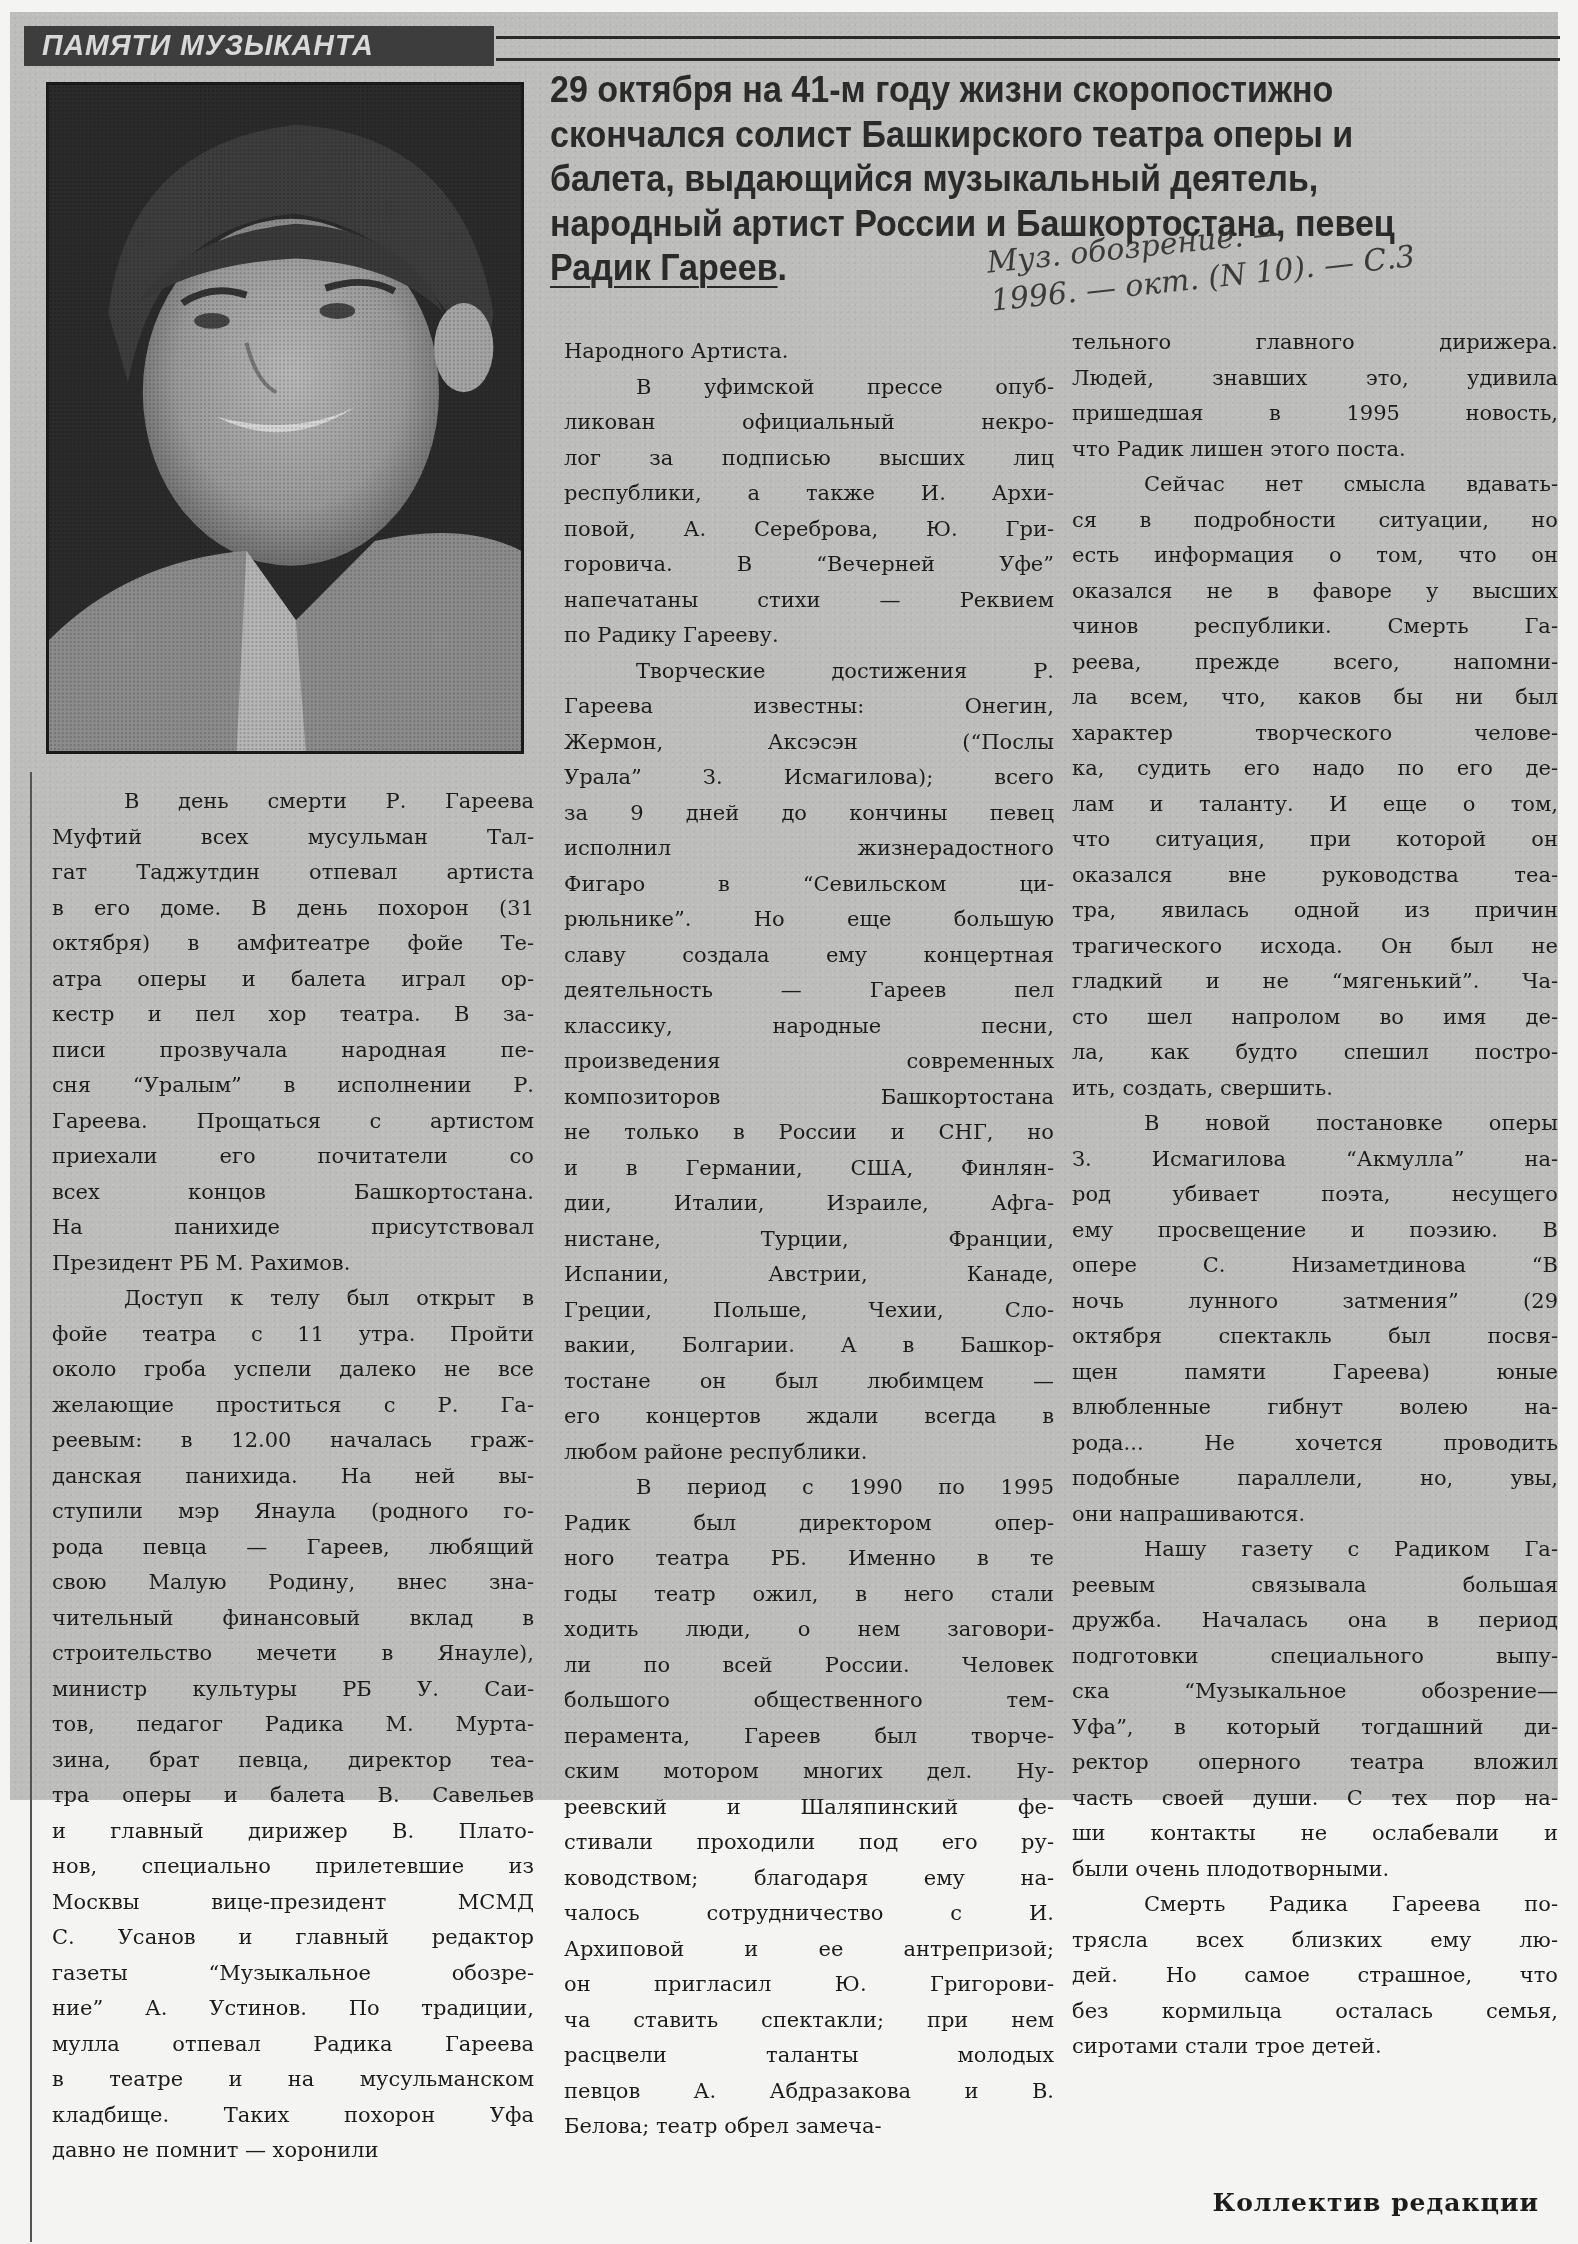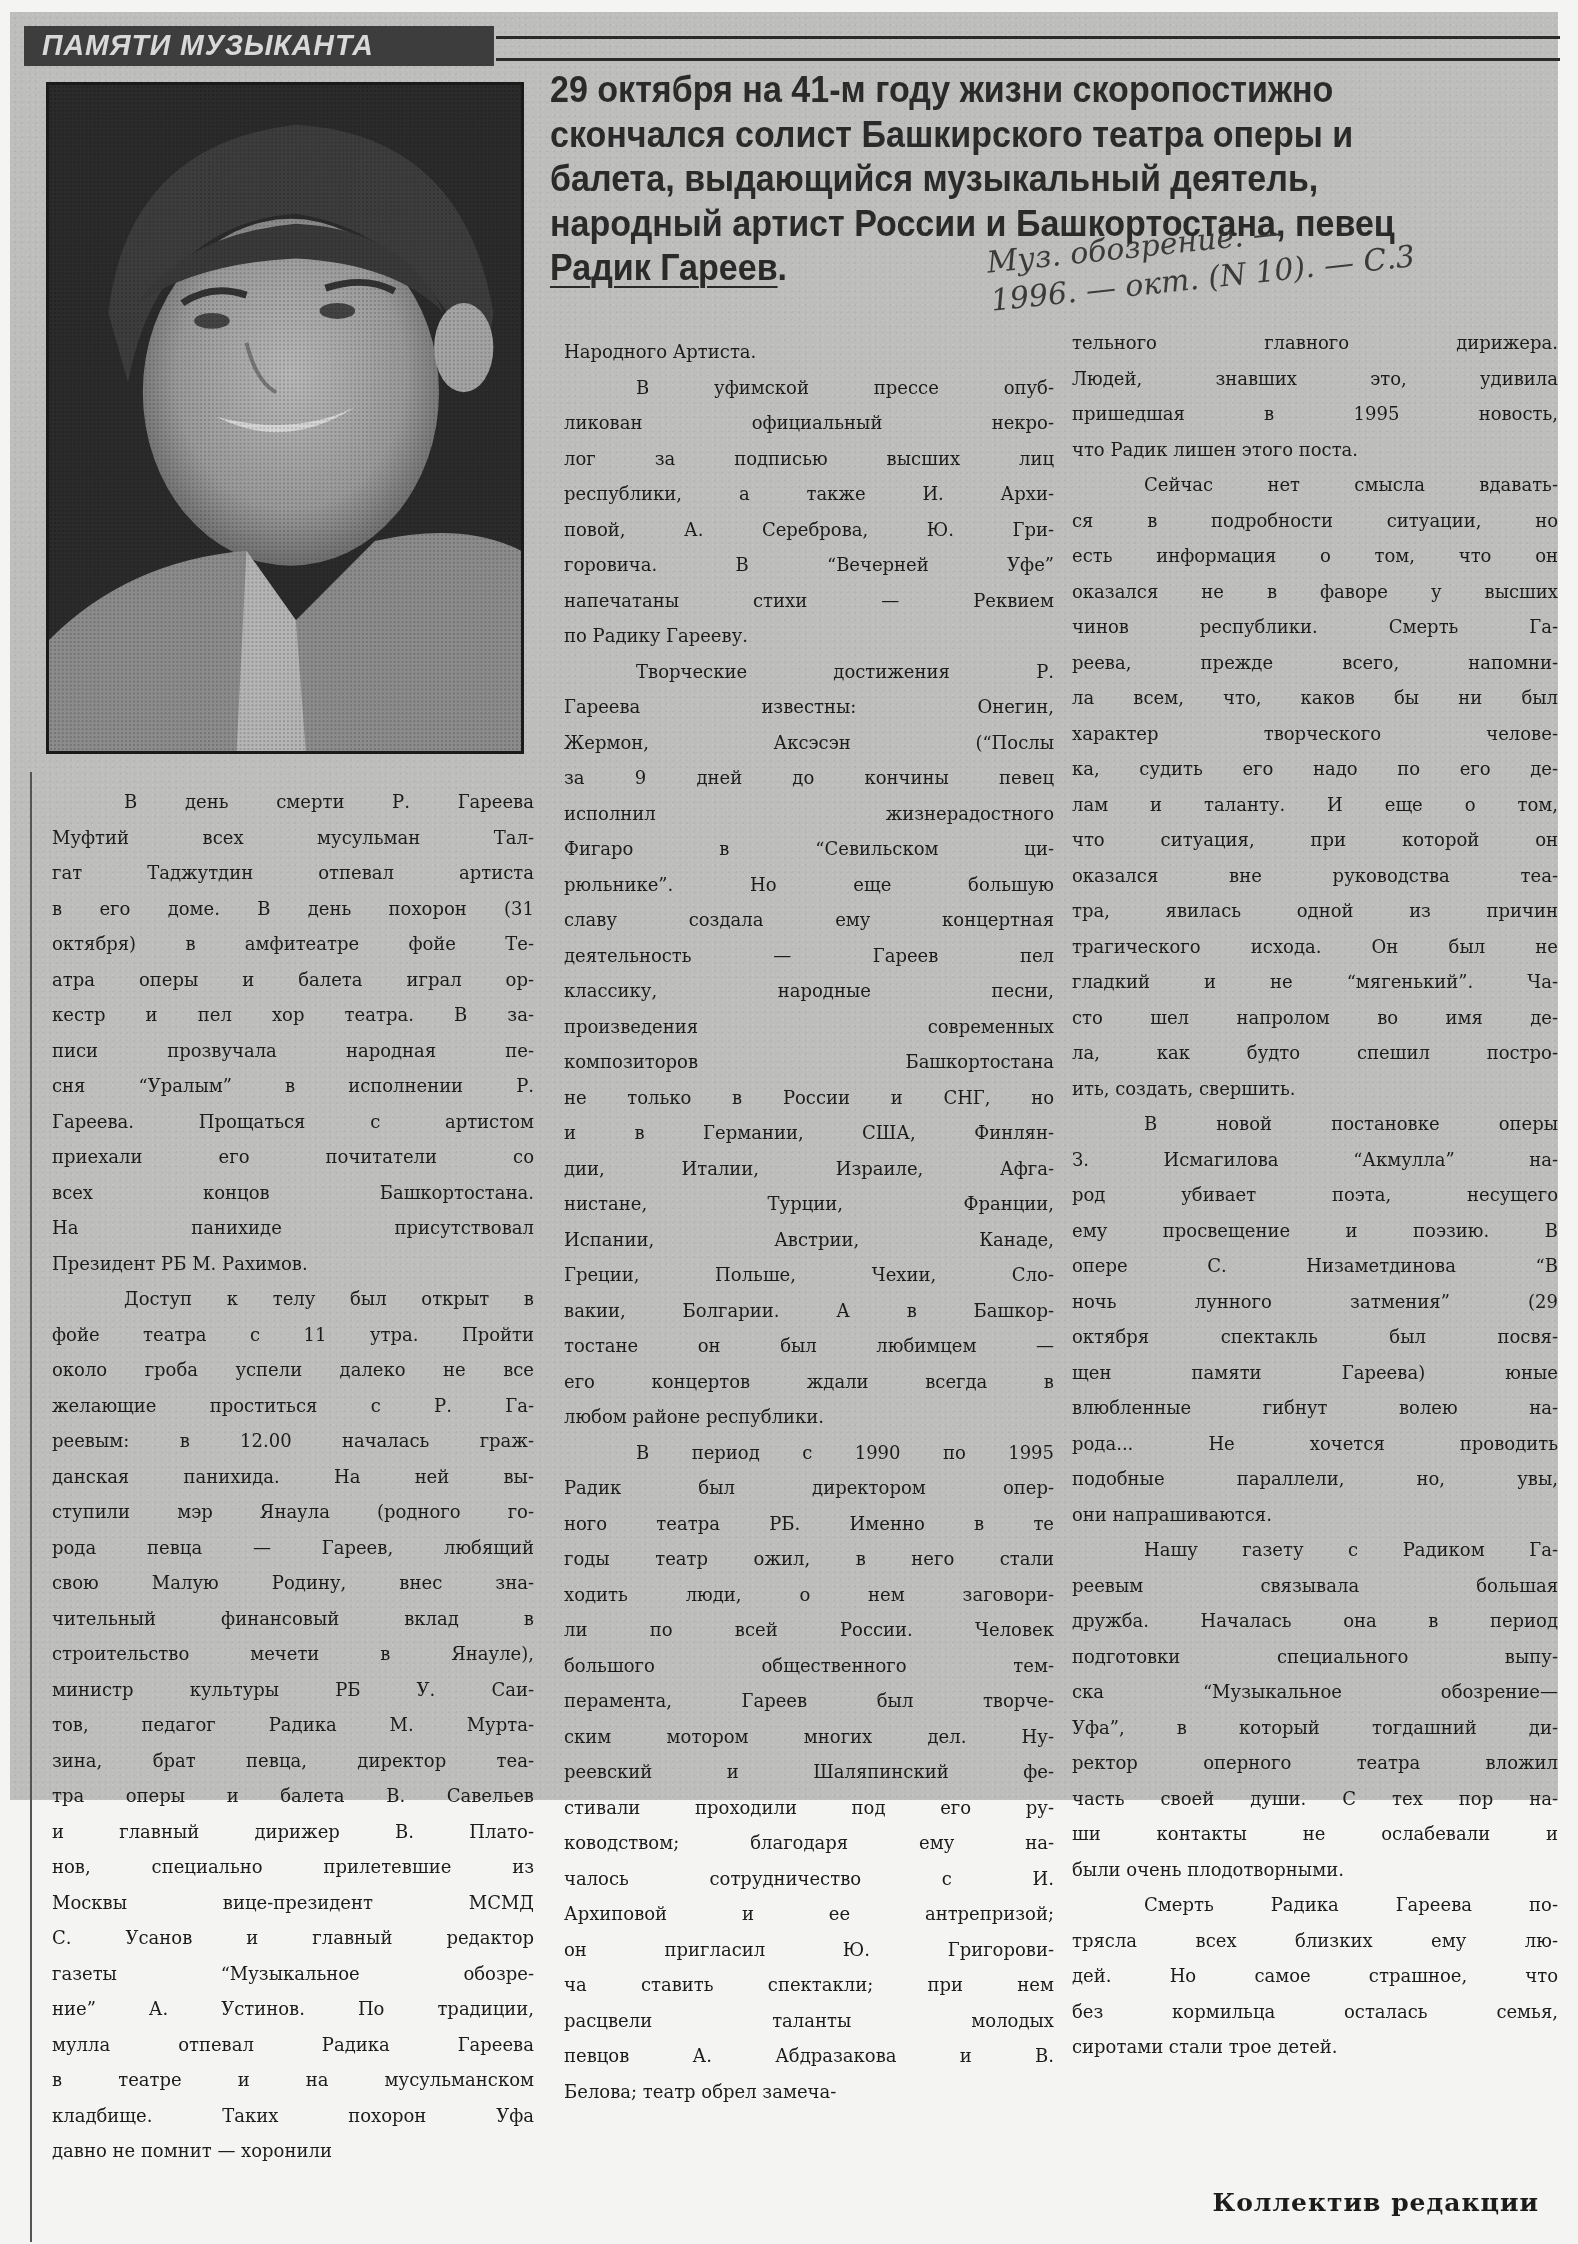--- a/index.html
+++ b/index.html
@@ -64,21 +64,21 @@
     position: absolute; left: 975px; top: 232px;
     font-family: "DejaVu Serif", serif;
     font-style: italic; font-size: 30px; line-height: 38px;
     color: #3a3a3a;
     transform: rotate(-6deg); transform-origin: left top;
     white-space: pre;
   }
 
   .col {
     position: absolute;
-    font-size: 18px; line-height: 35.5px;
+    font-size: 21px; line-height: 35.5px;
     text-align: justify;
   }
   .col p { margin: 0; }
   .col .line { display: block; text-align: justify; text-align-last: justify; white-space: nowrap; }
   .col .line.last { text-align-last: left; }
 
   .col-left { left: 42px; top: 772px; width: 482px; }
   .col-mid  { left: 554px; top: 322px; width: 490px; }
   .col-right { left: 1062px; top: 313px; width: 486px; }
 
@@ -196,20 +196,21 @@
         <span class="line">республики, а также И. Архи-</span>
         <span class="line">повой, А. Сереброва, Ю. Гри-</span>
         <span class="line">горовича. В “Вечерней Уфе”</span>
         <span class="line">напечатаны стихи — Реквием</span>
         <span class="line last">по Радику Гарееву.</span>
       </p>
       <p>
         <span class="line" style="padding-left: 72px;">Творческие достижения Р.</span>
         <span class="line">Гареева известны: Онегин,</span>
         <span class="line">Жермон, Аксэсэн (“Послы</span>
+        <span class="line">Урала” З. Исмагилова); всего</span>
         <span class="line">за 9 дней до кончины певец</span>
         <span class="line">исполнил жизнерадостного</span>
         <span class="line">Фигаро в “Севильском ци-</span>
         <span class="line">рюльнике”. Но еще большую</span>
         <span class="line">славу создала ему концертная</span>
         <span class="line">деятельность — Гареев пел</span>
         <span class="line">классику, народные песни,</span>
         <span class="line">произведения современных</span>
         <span class="line">композиторов Башкортостана</span>
         <span class="line">не только в России и СНГ, но</span>

